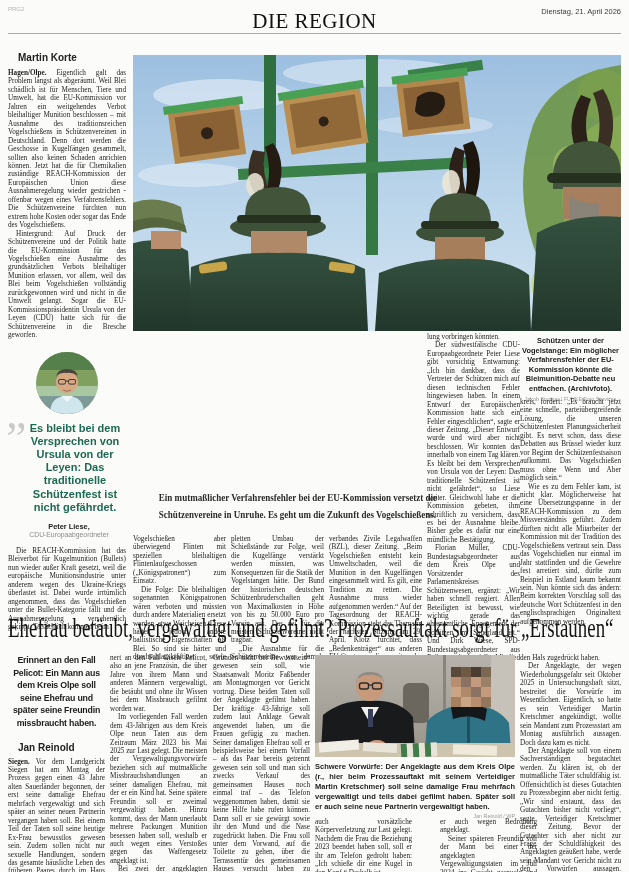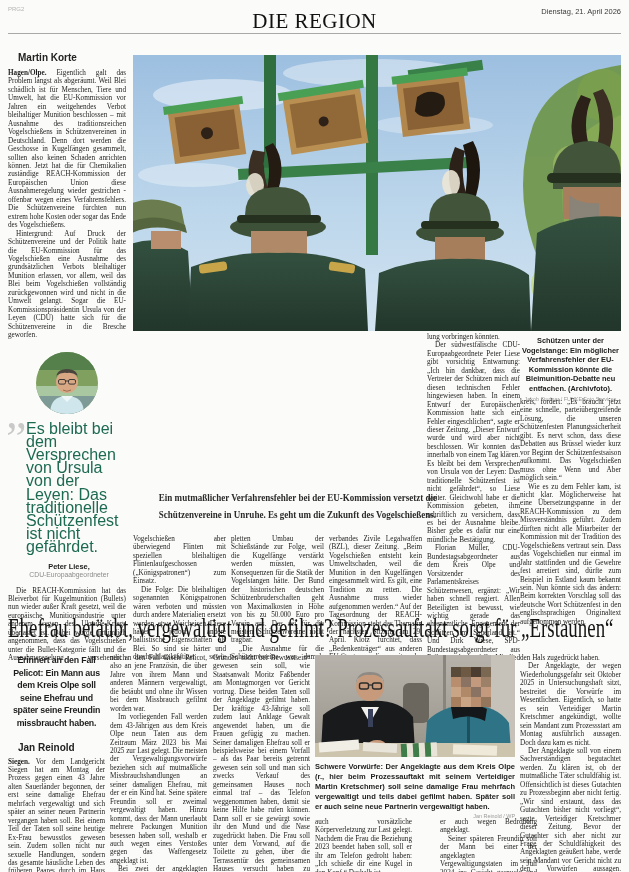--- a/index.html
+++ b/index.html
@@ -16,22 +16,22 @@
   .col p{margin:0;}
   .col p.ind{text-indent:8px;}
   b.lead{font-weight:bold;}
   .byline{font-family:"Liberation Sans",sans-serif;font-weight:bold;font-size:10px;color:#222;padding-left:10px;}
   
   .h1line{font-size:26px;line-height:36.5px;color:#141414;white-space:nowrap;text-align:center;
           transform:scaleX(.93);transform-origin:center;}
   .subline{font-size:11px;font-weight:bold;line-height:17px;color:#2b2b2b;white-space:nowrap;text-align:center;
           transform:scaleX(.82);transform-origin:center;}
   
-  .quote{font-family:"Liberation Sans",sans-serif;font-size:16px;line-height:13.2px;
-         font-weight:400;}
+  .quote{font-family:"Liberation Sans",sans-serif;font-size:11px;line-height:13.2px;
+         text-align:center;font-weight:700;}
   .qmark{font-size:46px;color:#c9c9c9;font-family:"Liberation Serif",serif;line-height:30px;}
   .qauthor{font-family:"Liberation Sans",sans-serif;font-weight:bold;font-size:7.4px;text-align:center;color:#222;}
   .qrole{font-family:"Liberation Sans",sans-serif;font-size:6.8px;text-align:center;color:#8b8b8b;}
   
   .cap{font-family:"Liberation Sans",sans-serif;font-weight:bold;font-size:7.4px;line-height:9.6px;
        color:#222;text-align:center;}
   .cap2{font-family:"Liberation Sans",sans-serif;font-weight:bold;font-size:7.5px;line-height:10px;
        color:#222;text-align:justify;}
   .credit{font-family:"Liberation Sans",sans-serif;font-size:5.4px;color:#9a9a9a;}
   

